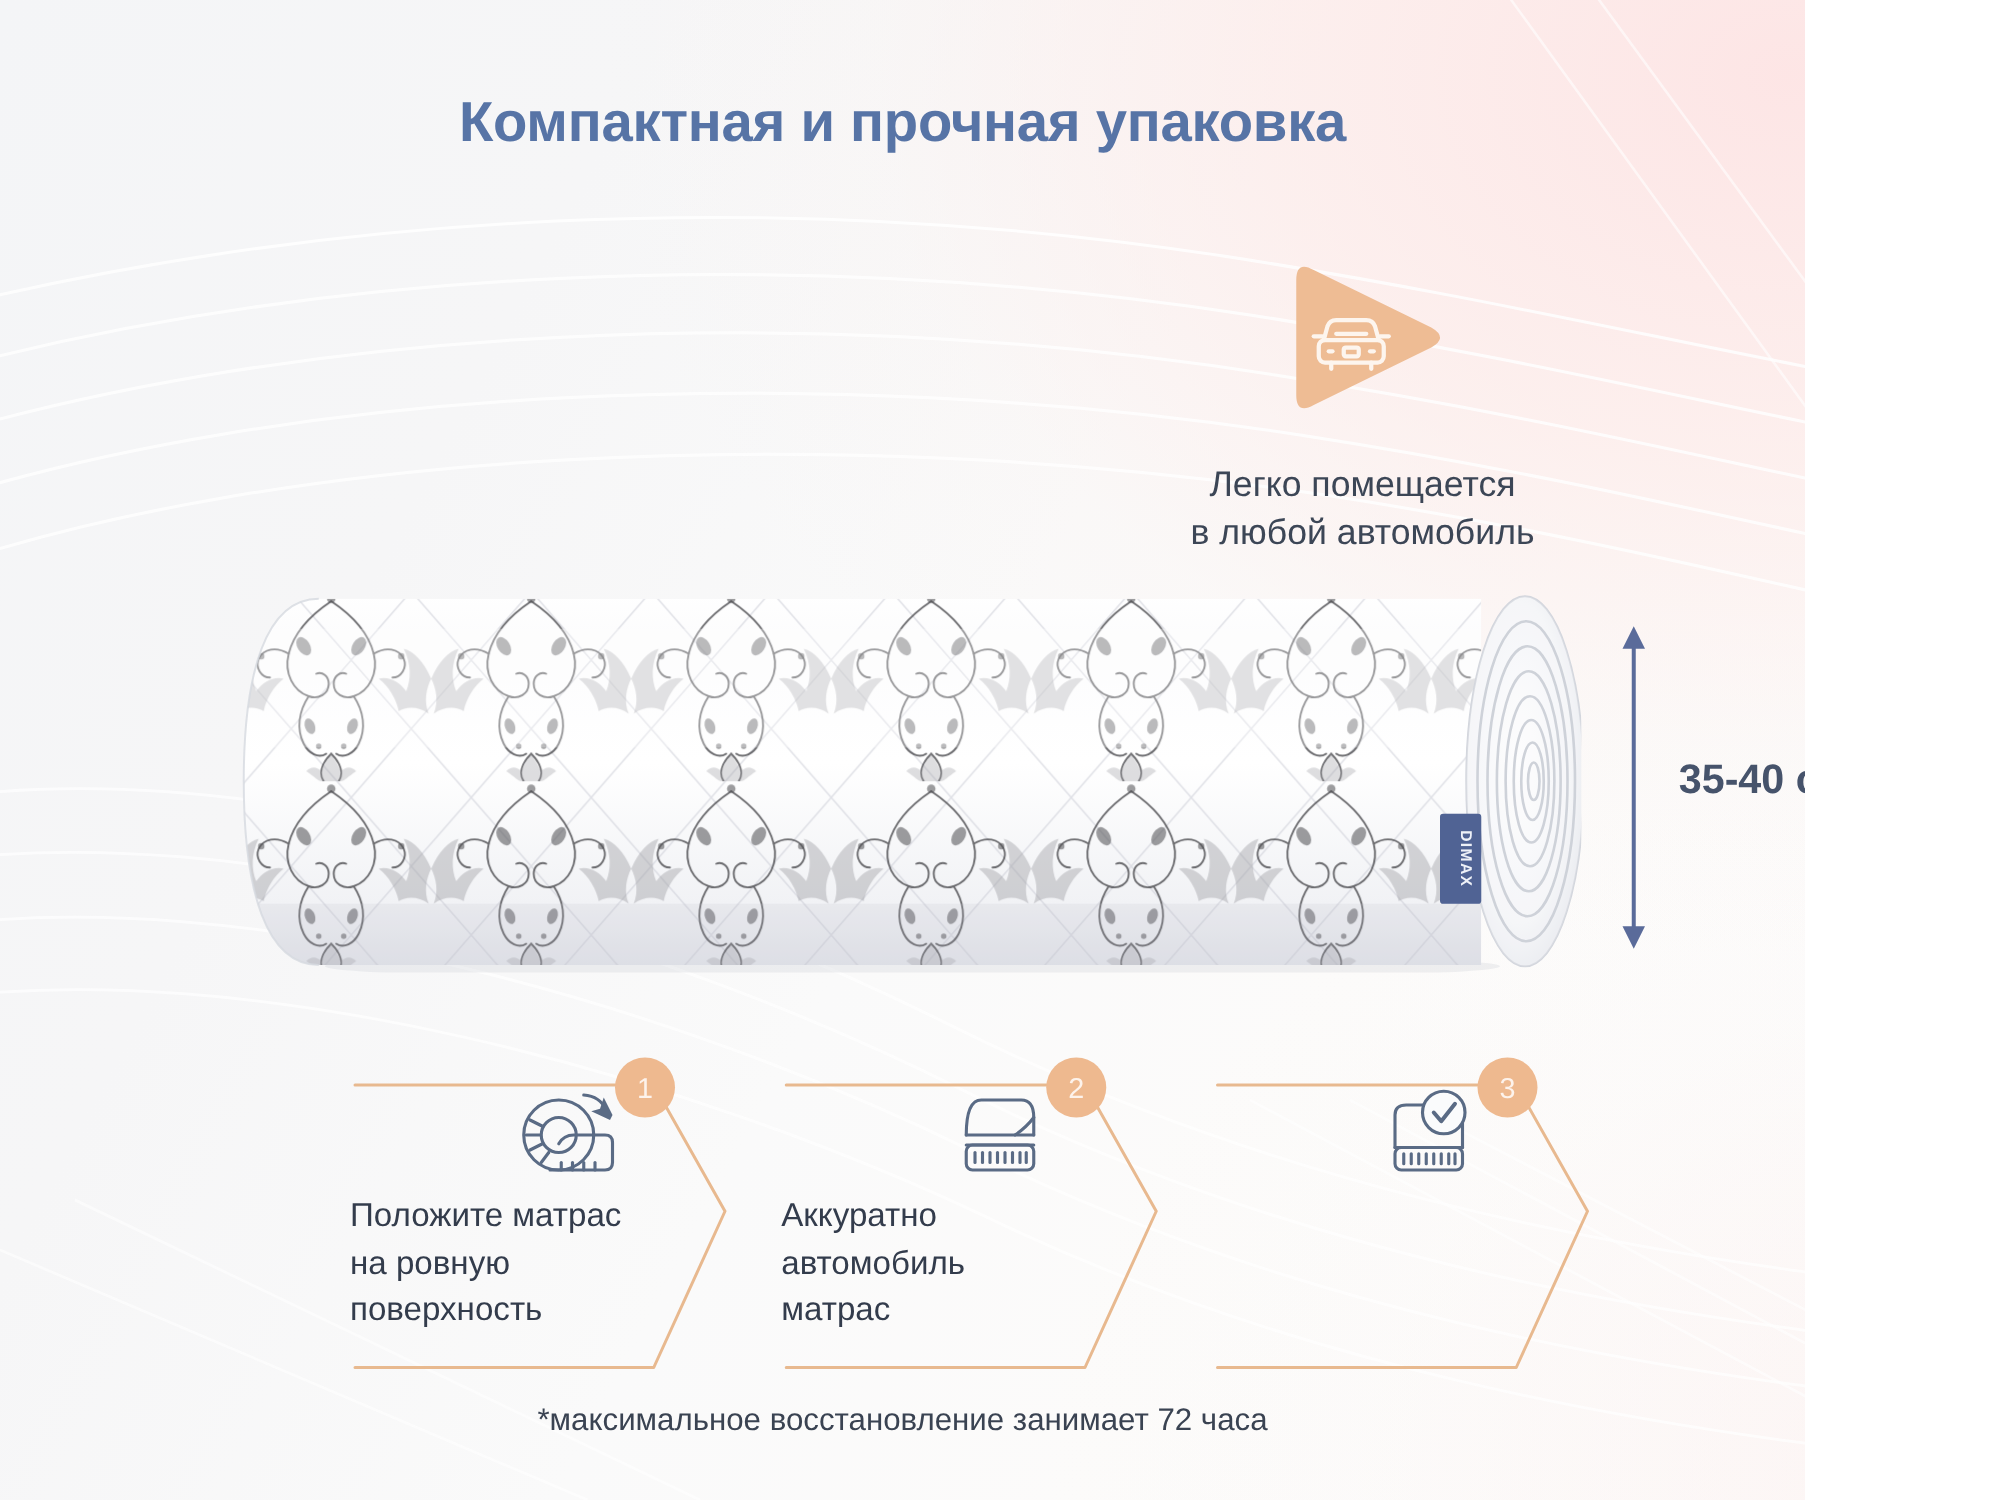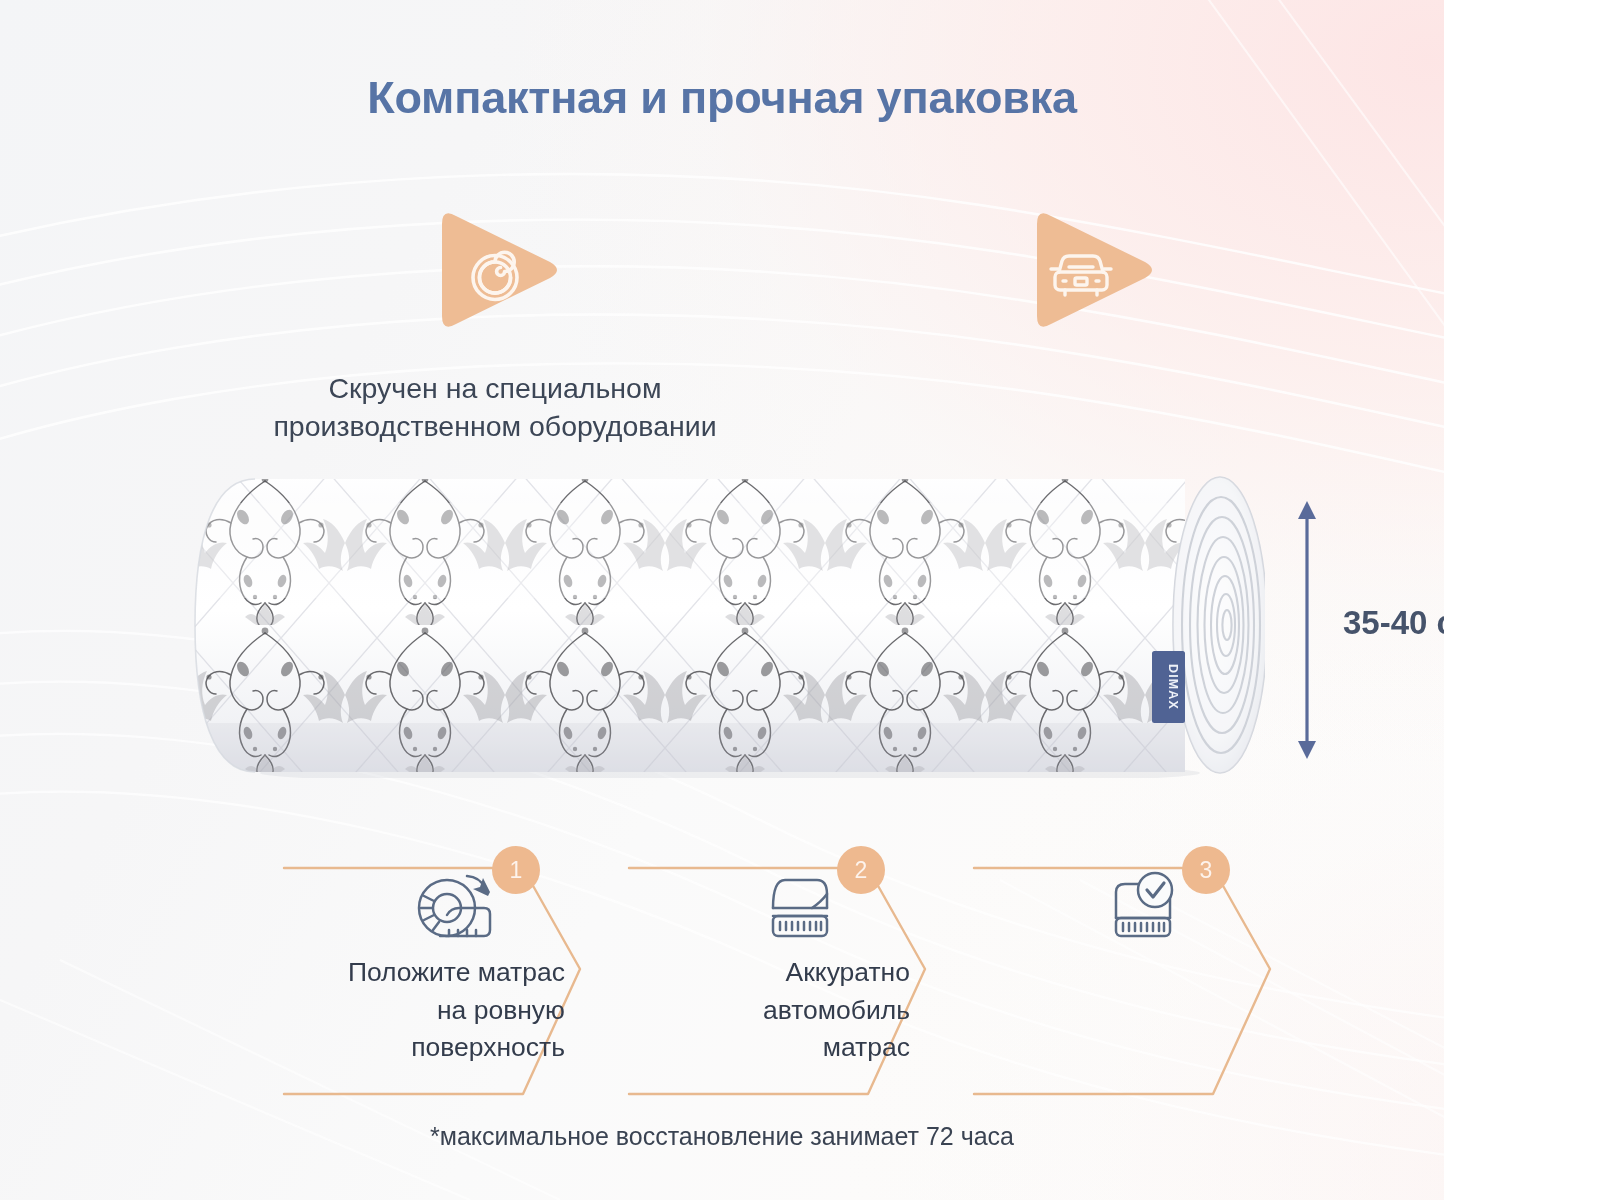--- a/index.html
+++ b/index.html
@@ -139,21 +139,21 @@
     left: 0;
     right: 0;
     display: flex;
     justify-content: center;
   }
   .step-text {
     position: absolute;
     top: 116px;
     left: 0;
     width: 285px;
-    text-align: right;
+    text-align: left;
     font-size: 26.5px;
     line-height: 1.42;
     color: #333c4c;
     white-space: pre-line;
   }
 
   
   .footnote {
     position: absolute;
     left: 0;
@@ -189,53 +189,41 @@
       <path d="M1000,880 L1600,1200"></path>
       <path d="M1080,880 L1660,1190"></path>
       <path d="M1160,900 L1660,1160"></path>
       <path d="M60,960 L560,1200"></path>
       <path d="M0,1000 L470,1200"></path>
     </g>
   </svg>
 
   <div class="title">Компактная и прочная упаковка</div>
 
-  <div class="feature f1">
-    <div class="tri-wrap">
-      <svg width="150" height="140" viewBox="0 0 150 140">
-        <path d="M22 24 Q22 8 36 16 L130 62 Q144 70 130 78 L36 124 Q22 132 22 116 Z" fill="#eebc94"></path>
-        <g transform="translate(46,48)">
-          <path d="M29 7.5 A22 22 0 1 0 51 29.5 A22 22 0 0 0 29 7.5
-                   M29 14 A15.5 15.5 0 1 1 13.5 29.5 A15.5 15.5 0 0 1 29 14" fill="none" stroke="#fdf5ee" stroke-width="3.6" stroke-linecap="round"></path>
-          <path d="M44.6 29.5 A15.6 15.6 0 1 1 29 13.9 A9.6 9.6 0 1 1 38.6 23.5 A4 4 0 1 1 34.6 19.5" fill="none" stroke="#fdf5ee" stroke-width="3.6" stroke-linecap="round" stroke-linejoin="round"></path>
-        </g>
-      </svg>
-    </div>
-    <div class="feature-caption">Скручен на специальном
-производственном оборудовании</div>
-  </div>
 
   <div class="feature f2">
     <div class="tri-wrap">
       <svg width="150" height="140" viewBox="0 0 150 140">
         <path d="M22 24 Q22 8 36 16 L130 62 Q144 70 130 78 L36 124 Q22 132 22 116 Z" fill="#eebc94"></path>
         <g fill="none" stroke="#fdf5ee" stroke-width="3.4" stroke-linecap="round" stroke-linejoin="round" transform="translate(36,48)">
           <path d="M8 24 L11 13 Q12.6 8 18 8 L42 8 Q47.4 8 49 13 L52 24"></path>
           <rect x="4" y="24" width="52" height="18" rx="5"></rect>
           <line x1="12" y1="33" x2="15" y2="33"></line>
           <line x1="45" y1="33" x2="48" y2="33"></line>
           <rect x="24" y="30" width="12" height="7" rx="1.6"></rect>
           <line x1="14" y1="42" x2="14" y2="47"></line>
           <line x1="46" y1="42" x2="46" y2="47"></line>
           <line x1="0" y1="21" x2="7" y2="21"></line>
           <line x1="53" y1="21" x2="60" y2="21"></line>
           <path d="M18 19 L42 19"></path>
         </g>
       </svg>
     </div>
+    <div class="feature-caption">Легко помещается
+в любой автомобиль</div>
   </div>
 
   <svg id="roll" viewBox="0 0 1080 305">
     <defs>
 
       <pattern id="damask" x="0" y="0" width="160" height="152" patternUnits="userSpaceOnUse">
         <g fill="none" stroke="#4b4b4f" stroke-width="1.5" opacity="0.82" stroke-linecap="round">
           <path d="M80 8 C62 20 50 34 46 50 C42 66 50 80 62 84 C70 87 78 82 78 74 C78 68 73 64 68 66"></path>
           <path d="M80 8 C98 20 110 34 114 50 C118 66 110 80 98 84 C90 87 82 82 82 74 C82 68 87 64 92 66"></path>
           <path d="M62 84 C54 96 52 110 58 122 C62 130 70 134 76 130"></path>

